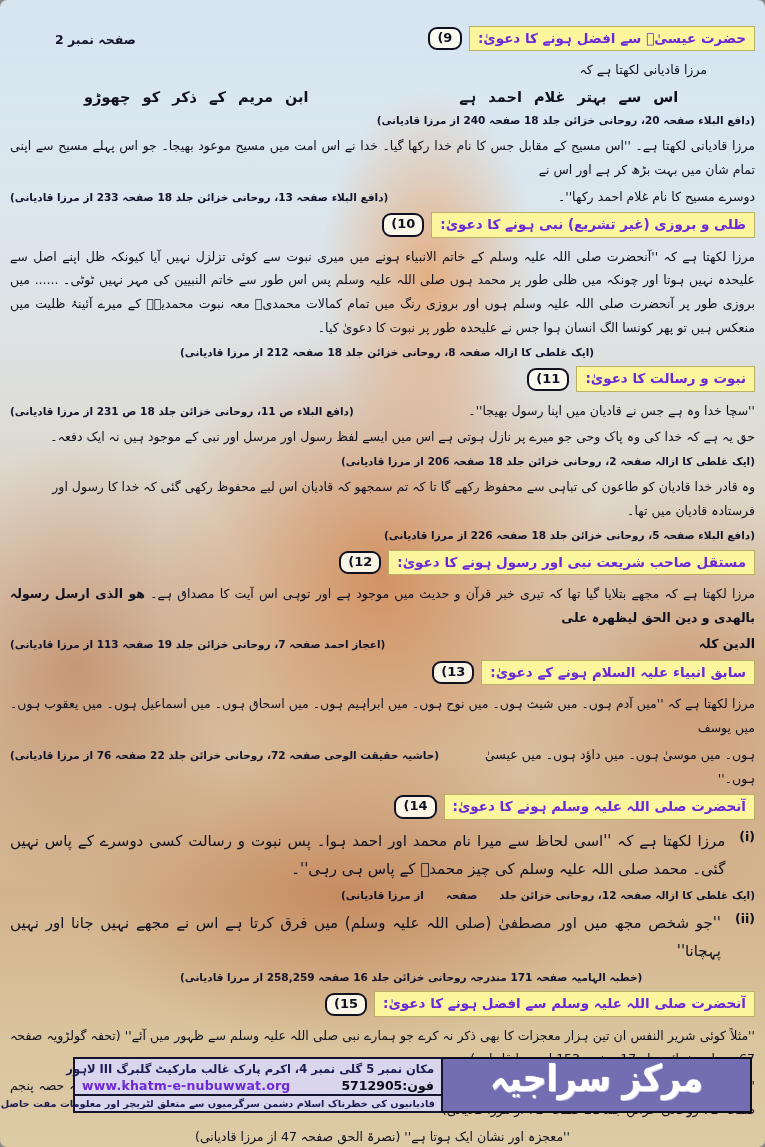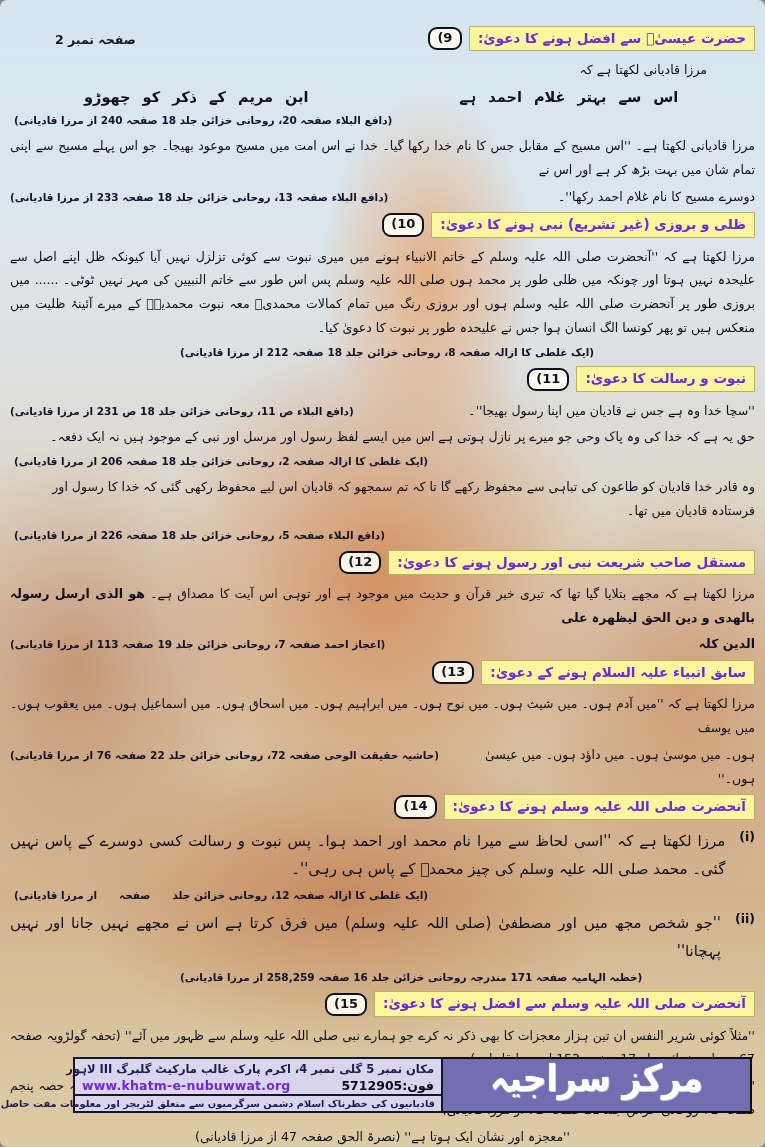--- a/index.html
+++ b/index.html
@@ -29,21 +29,21 @@
   }
   .hl {
     display:inline-block; background:#fbf69d; border:1px solid #b9b065;
     padding:1px 8px 2px 8px; font-size:13.5px; font-weight:bold; color:#6d28d9; line-height:1.5;
   }
   .para { font-size:12.5px; line-height:1.9; text-align:justify; text-align-last:right; margin-bottom:3px; }
   .line { font-size:12.5px; line-height:1.9; margin-bottom:3px; }
   .row { display:flex; align-items:baseline; justify-content:space-between; gap:10px; margin-bottom:3px; }
   .row .rtxt { font-size:12.5px; line-height:1.9; }
   .ref { font-size:10.5px; font-weight:600; color:#12122a; white-space:nowrap; line-height:1.9; }
-  .ref-line { text-align:left; font-size:10.5px; font-weight:600; color:#12122a; line-height:1.9; margin-bottom:3px; padding-left:4px; }
+  .ref-line { text-align:right; font-size:10.5px; font-weight:600; color:#12122a; line-height:1.9; margin-bottom:3px; padding-left:4px; }
   .ref-line.indent { padding-left:170px; text-align:left; }
   .couplet { display:flex; margin:2px 0 1px 0; }
   .couplet span { flex:1; text-align:center; font-size:14.5px; font-weight:bold; word-spacing:7px; line-height:1.8; }
   .intro-line { font-size:12.5px; line-height:1.9; margin-bottom:2px; padding-right:48px; }
   .bold { font-weight:bold; }
   .center-line { text-align:center; font-size:12.5px; line-height:1.9; margin-bottom:3px; }
   .item-row { display:flex; gap:14px; align-items:flex-start; margin-bottom:2px; }
   .marker { direction:ltr; font-size:12.5px; font-weight:bold; padding-top:2px; white-space:nowrap; }
   .item-text { font-size:15px; line-height:1.9; text-align:justify; text-align-last:right; flex:1; }
 

